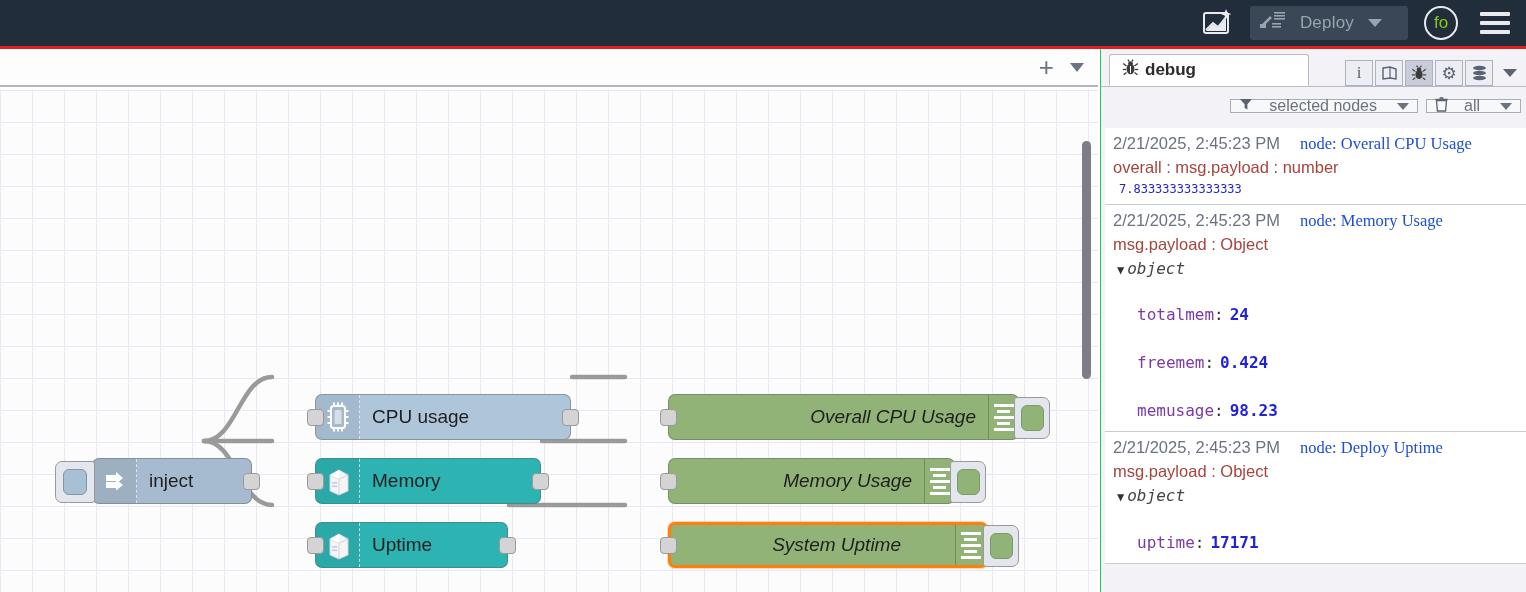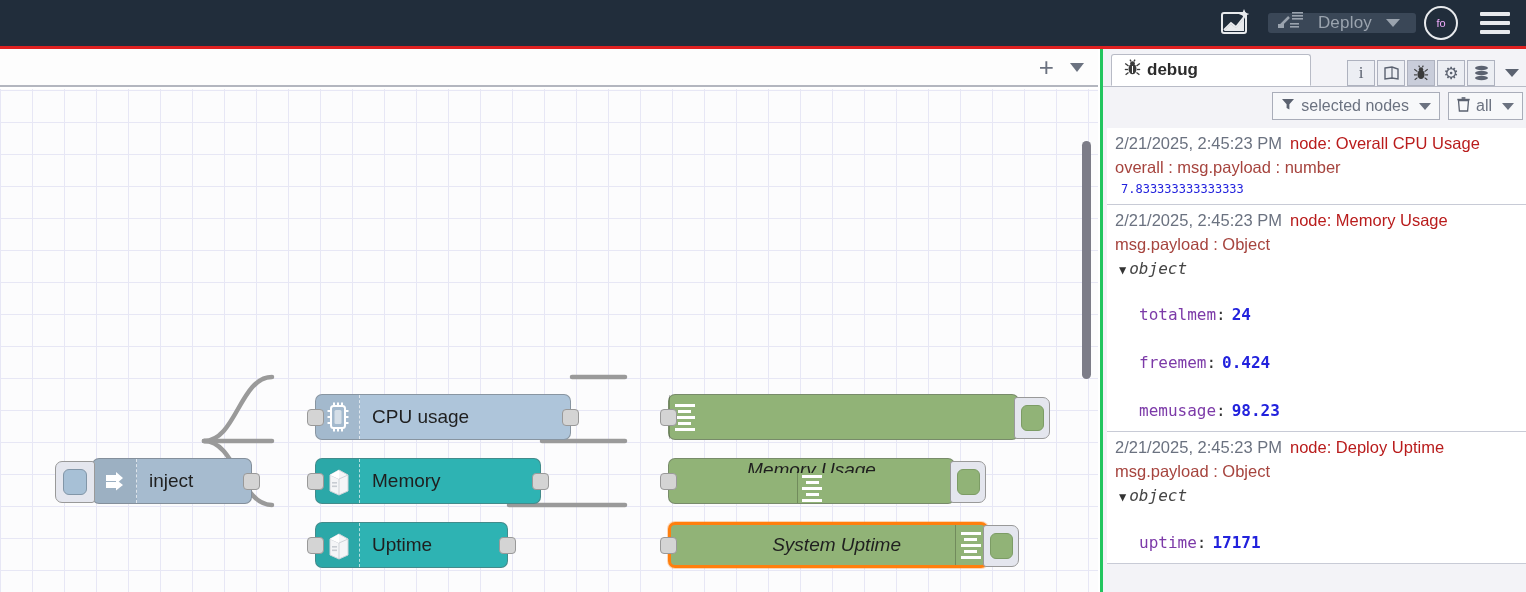--- a/index.html
+++ b/index.html
@@ -22,35 +22,35 @@
   .header-red-line {
     position: absolute; top: 46px; left: 0;
     width: 1526px; height: 3px; background: #e02020;
   }
   .hdr-btn {
     display: flex; align-items: center; justify-content: center;
     cursor: pointer; color: #fff;
   }
   .ai-icon { width: 40px; height: 40px; margin-right: 14px; }
   .deploy-btn {
-    height: 20px; background: #3a4757; border-radius: 3px;
-    display: flex; align-items: center; padding: 0 4px 0 10px;
-    color: #8d97a3; margin-right: 8px; cursor: pointer;
+    height: 34px; background: #3a4757; border-radius: 3px;
+    display: flex; align-items: center; padding: 0 14px 0 10px;
+    color: #8d97a3; margin-right: 16px; cursor: pointer;
   }
   .deploy-label { font-size: 17px; color: #9aa3ae; padding: 0 14px 0 10px; letter-spacing: .2px;}
   .deploy-caret {
     width: 0; height: 0; border-left: 7px solid transparent;
     border-right: 7px solid transparent; border-top: 8px solid #9aa3ae;
     margin-right: 12px;
   }
   .avatar {
     width: 34px; height: 34px; border-radius: 50%;
-    border: 2px solid #e8eaed; color: #f0abfc;
+    border: 2px solid #e8eaed; color: #84cc16;
     display: flex; align-items: center; justify-content: center;
-    font-size: 11px; margin-right: 22px; cursor: pointer;
+    font-size: 17px; margin-right: 22px; cursor: pointer;
   }
   .burger { width: 30px; cursor: pointer; }
   .burger span {
     display: block; height: 4px; background: #e8eaed;
     border-radius: 1px; margin: 5px 0;
   }
 
   
   .workspace {
     position: absolute; top: 49px; left: 0;
@@ -156,21 +156,21 @@
     align-items: center; gap: 3px;
     border-left: 1px solid rgba(0,0,0,.22);
   }
   .debug-lines b { display:block; width: 20px; height: 3px; background: #fff; }
   .debug-lines b.s { width: 13px; }
 
   
   .sidebar {
     position: absolute; top: 49px; left: 1100px;
     width: 426px; height: 543px;
-    background: #f3f3f7; border-left: 3px solid #22c55e;
+    background: #f3f3f7; border-left: 1px solid #22c55e;
   }
   .sb-tabrow {
     position: absolute; top: 4px; left: 0; width: 426px; height: 34px;
     display: flex; align-items: flex-end;
     border-bottom: 1px solid #b8bbc6;
   }
   .sb-tab {
     height: 32px; min-width: 200px;
     background: #fff; border: 1px solid #b8bbc6; border-bottom: 1px solid #fff;
     border-radius: 3px 3px 0 0; margin-left: 8px;
@@ -188,40 +188,40 @@
     width: 0; height: 0; margin-left: 8px; margin-right: 4px;
     border-left: 7px solid transparent; border-right: 7px solid transparent;
     border-top: 8px solid #5b6270; cursor: pointer;
   }
   .sb-filterrow {
     position: absolute; top: 39px; left: 0; width: 426px; height: 36px;
     display: flex; align-items: center; justify-content: flex-end;
     padding-right: 6px; gap: 8px; background: #f3f3f7;
   }
   .sb-pill {
-    height: 28px; border: 1px solid #a9adb9; background: #f7f8fa;
-    display: flex; align-items: center; gap: 6px; padding: 0 8px;
+    height: 14px; border: 1px solid #a9adb9; background: #f7f8fa;
+    display: flex; align-items: center; gap: 16px; padding: 0 8px;
     font-size: 16px; color: #6b7280; cursor: pointer;
   }
   .pill-caret {
     width: 0; height: 0; border-left: 6px solid transparent;
     border-right: 6px solid transparent; border-top: 7px solid #6b7280;
     margin-left: 4px;
   }
   .sb-messages {
     position: absolute; top: 79px; left: 4px;
     width: 422px; height: 460px; overflow: hidden; background: #f3f3f7;
   }
   .msg {
     background: #fff; border-bottom: 1px solid #c8cbd6;
     padding: 4px 6px 6px 8px;
   }
   .msg-head { font-size: 16.5px; line-height: 1.45; white-space: nowrap; }
   .msg-time { color: #6b7280; }
-  .msg-node { color: #b91c1c; margin-left: 8px; }
+  .msg-node { color: #1d4ed8; margin-left: 20px; font-family: Liberation Serif, serif; }
   .msg-topic { color: #a6443e; font-size: 16.5px; line-height: 1.45; }
   .msg-val {
     font-family: "DejaVu Sans Mono", monospace;
     font-size: 12px; color: #2222dd; padding-left: 6px; line-height: 1.5;
   }
   .obj-root {
     font-family: "DejaVu Sans Mono", monospace; font-style: italic;
     font-size: 16px; color: #444; padding-left: 4px; line-height: 1.55;
   }
   .obj-caret { color: #333; font-size: 12px; margin-right: 3px; }
@@ -381,36 +381,37 @@
             </svg>
           </div>
           <div class="node-label">Uptime</div>
           <div class="port in" style="top:14px;"></div>
           <div class="port out" style="top:14px;"></div>
         </div>
       </div>
 
       <div class="node" style="left:668px; top:305px; width:351px;">
         <div class="node-body" style="width:351px; background:#91b377;">
+          <div class="node-label right">Overall CPU Usage</div>
           <div class="debug-lines">
             <b></b>
               <b class="s"></b>
               <b></b>
               <b class="s"></b>
               <b></b>
           </div>
           <div class="debug-btn">
               <i></i>
             </div>
           <div class="port in" style="top:14px;"></div>
         </div>
       </div>
 
       <div class="node" style="left:668px; top:369px; width:287px;">
-        <div class="node-body" style="width:287px; background:#91b377;flex-direction:column;">
+        <div class="node-body" style="width:287px; background:#91b377;">
           <div class="node-label right">Memory Usage</div>
           <div class="debug-lines">
             <b></b>
               <b class="s"></b>
               <b></b>
               <b class="s"></b>
               <b></b>
           </div>
           <div class="debug-btn">
               <i></i>

